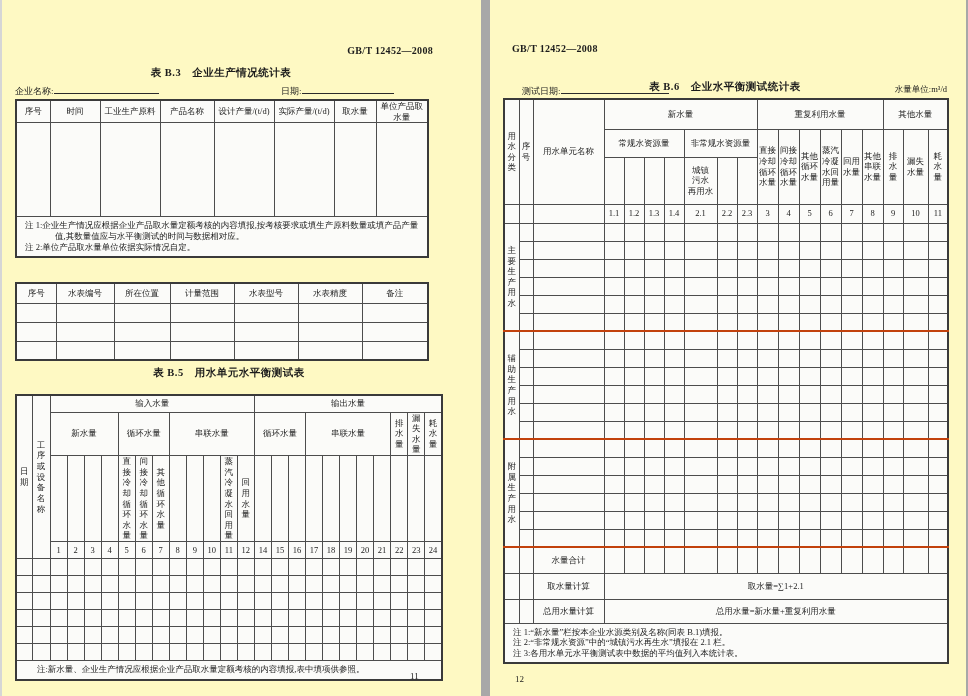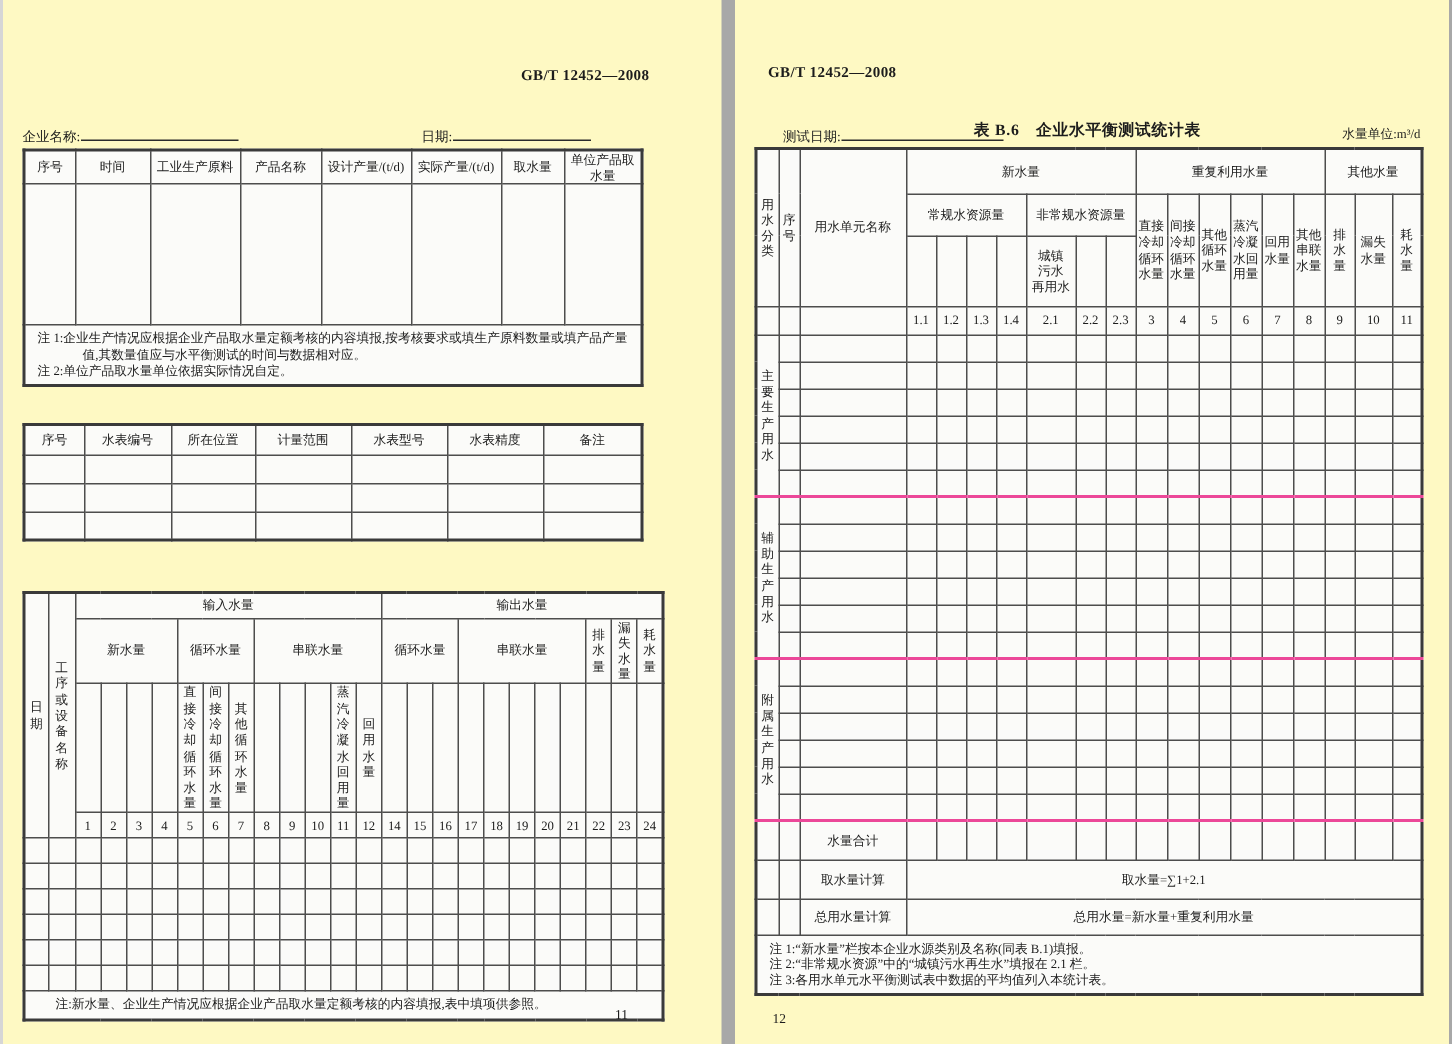--- a/index.html
+++ b/index.html
@@ -20,31 +20,32 @@
   .gbt td,.gbt th{border:1px solid #4d4d4d;font-weight:normal;text-align:center;
       vertical-align:middle;padding:0 1px;font-size:8.5px;line-height:1.25;overflow:hidden;}
   .v{white-space:pre-line;font-size:8px;line-height:1.18;}
   .v2{white-space:pre-line;font-size:8px;line-height:1.3;}
   .glab{white-space:pre-line;font-size:8.5px;line-height:1.7;}
   .num{font-size:8px;}
   .notes-cell{text-align:left !important;font-size:8.5px;line-height:1.55;padding:3px 8px 4px 8px !important;}
   .note{padding-left:30px;text-indent:-30px;}
   .fsmall{font-size:8px;}
   .formula{font-size:9px;}
-  .gsep td{border-top:2px solid #ec4899;}
+  .gsep td{border-top:2px solid #c2410c;}
   .r17{height:17px;}
   .r18{height:18px;}
 </style>
 </head>
 <body>
 
 <div class="edgeL"></div>
 
 <div class="page" id="pageL">
   <div class="t doc-num" style="top:45px;right:48px;">GB/T 12452—2008</div>
+  <div class="t tbl-title" style="top:66px;left:13px;width:412px;">表 B.3　企业生产情况统计表</div>
 
   <div class="t form-line" style="top:84px;left:13px;width:412px;">
     <span>企业名称:</span><span class="blank" style="width:105px;"></span>
     <span style="position:absolute;left:266px;"><span>日期:</span><span class="blank" style="width:92px;"></span></span>
   </div>
 
   <table class="gbt t" style="top:99px;left:13px;width:412px;">
     <colgroup>
         <col style="width:34px">
         <col style="width:50px">
@@ -129,20 +130,21 @@
           <td></td>
           <td></td>
           <td></td>
           <td></td>
           <td></td>
           <td></td>
         </tr>
   </tbody>
     </table>
 
+  <div class="t tbl-title" style="top:366px;left:13px;width:428px;">表 B.5　用水单元水平衡测试表</div>
 
   <table class="gbt t" style="top:394px;left:13px;width:428px;">
     <colgroup>
         <col style="width:16px">
         <col style="width:18px">
       </colgroup>
     <tbody>
         <tr style="height:17px;">
       <th class="v" rowspan="4">日
 期</th>

